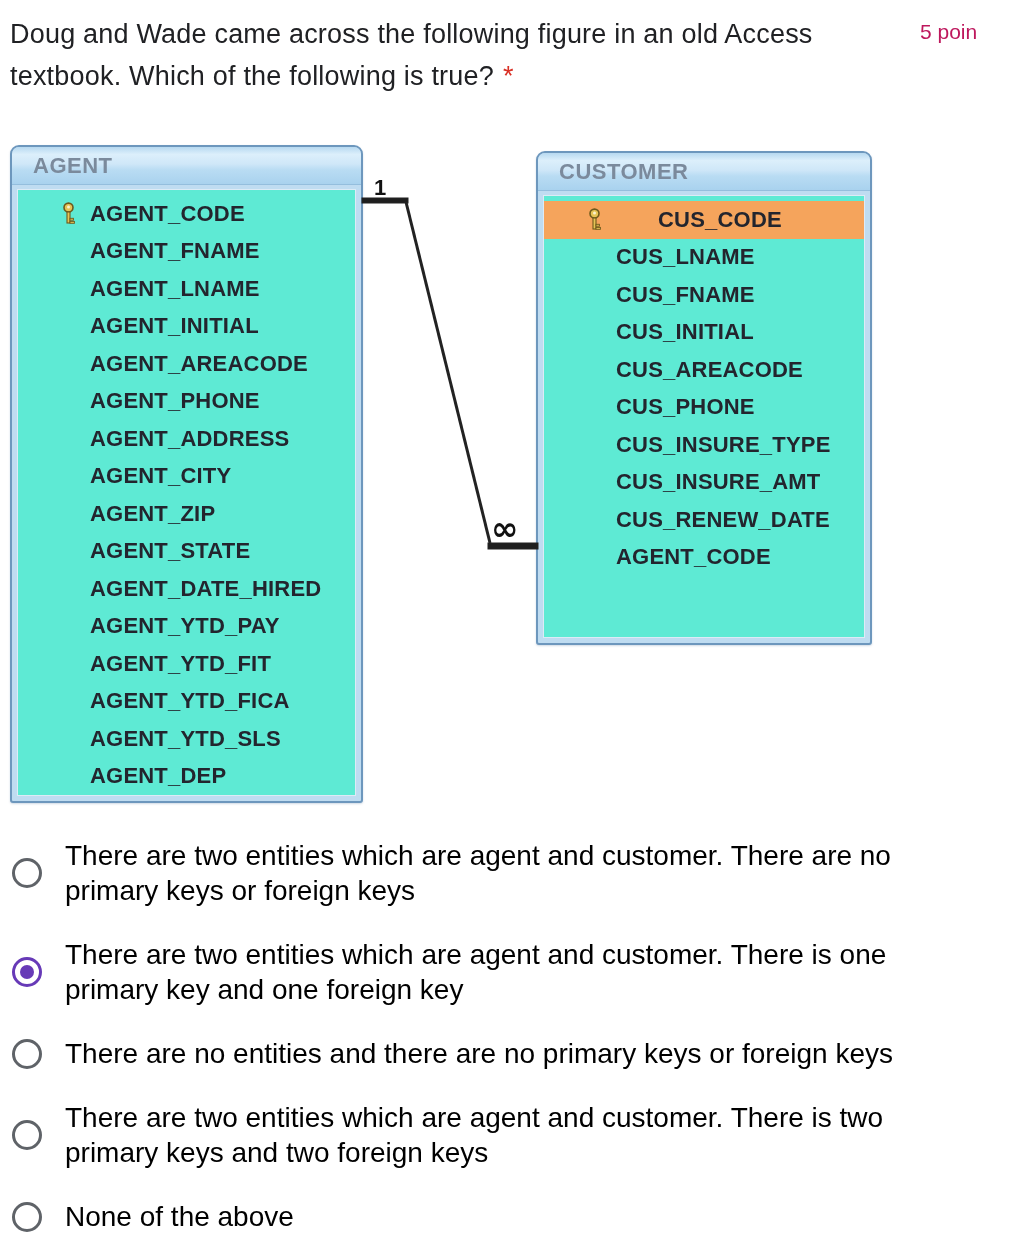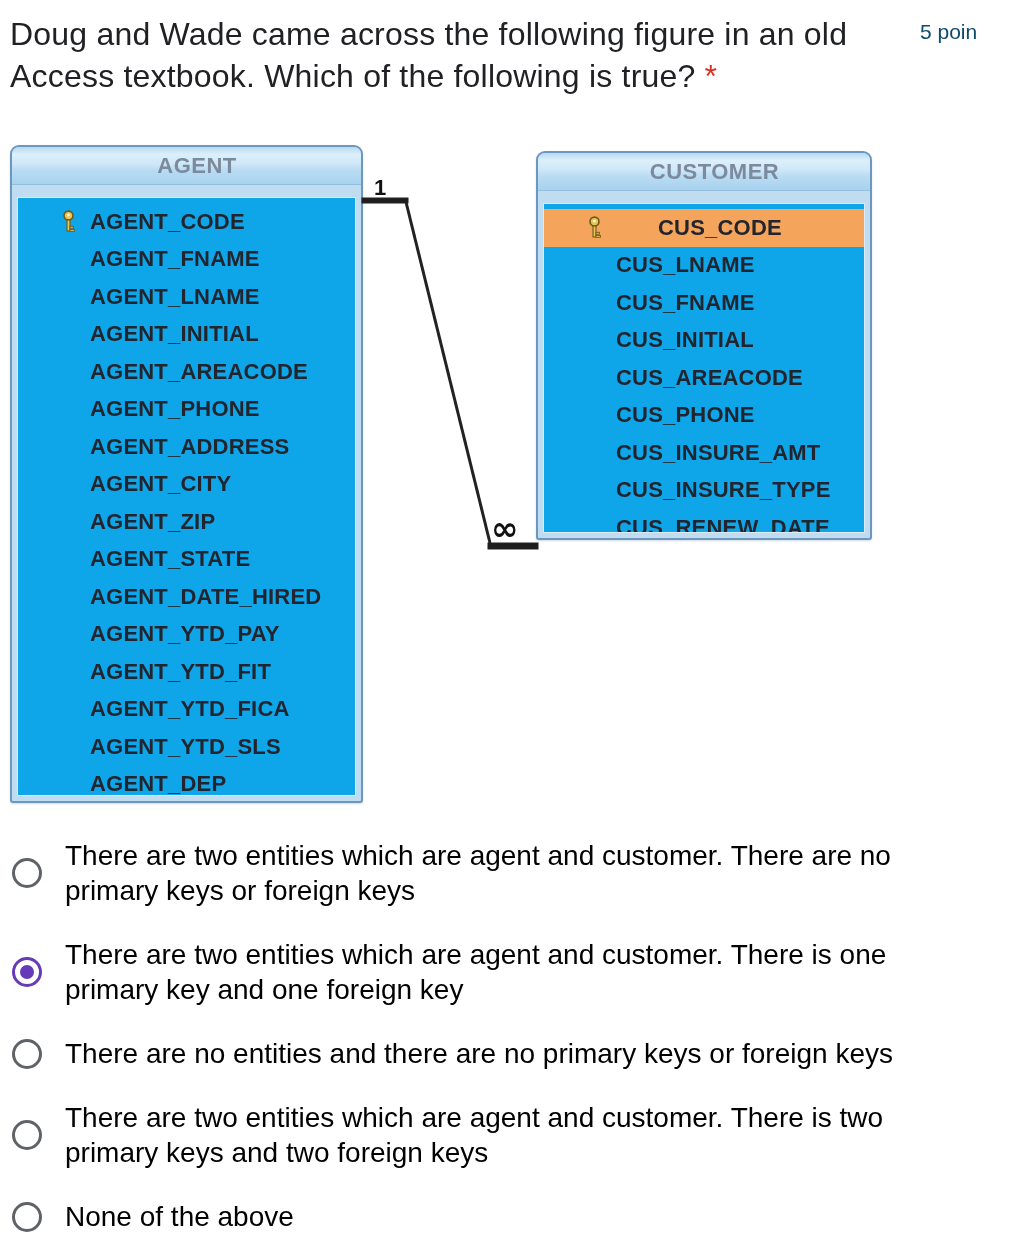--- a/index.html
+++ b/index.html
@@ -4,47 +4,46 @@
 <style>
   * { margin:0; padding:0; box-sizing:border-box; }
   html,body { background:#ffffff; }
   body {
     width:1023px; height:1240px; position:relative; overflow:hidden;
     font-family:"Liberation Sans", sans-serif; color:#202124;
   }
   
   .q-text {
     position:absolute; top:13px; left:10px; width:862px;
-    font-size:32px; line-height:42px; color:#202124; letter-spacing:.2px;
+    font-size:27px; line-height:42px; color:#202124; letter-spacing:.2px;
   }
   .req { color:var(--red,#d93025); margin-left:9px; }
   .points {
     position:absolute; top:20px; left:920px; white-space:nowrap;
-    font-size:21px; color:#0c4a6e;
+    font-size:21px; color:#be185d;
   }
   
   .diagram { position:absolute; top:145px; left:0; width:1023px; height:665px; }
   .tbl {
     position:absolute; display:flex; flex-direction:column;
     background:#bfdcf1; border:2px solid var(--tblborder,#6d97bd);
     border-radius:9px 9px 3px 3px;
     box-shadow:0 1px 2px rgba(70,110,150,.25);
-    text-align:center;
   }
   .tbl-agent    { left:10px;  top:0;   width:353px; height:658px; }
-  .tbl-customer { left:536px; top:6px; width:336px; height:389px; }
+  .tbl-customer { left:536px; top:6px; width:336px; height:494px; }
   .tbl-title {
     flex:0 0 38px; border-radius:7px 7px 0 0;
     background:linear-gradient(#b7d9f0 0%, #dceffb 20%, #cfe7f8 46%, #b9dcf3 62%, #a9d2ee 100%);
     border-bottom:1px solid #94bedd;
     color:#7b8a9c; font-size:22px; font-weight:bold; letter-spacing:.5px;
     padding:6px 0 0 21px;
   }
   .tbl-body {
-    flex:1 1 auto; margin:12px 5px 5px 5px; background:#0ea5e9;
+    flex:1 1 auto; margin:4px 5px 5px 5px; background:#5eead4;
     border:1px solid #ddebf6; padding-top:5px; overflow:hidden;
   }
   .row { height:37.5px; display:flex; align-items:center; }
   .row.hl { background:var(--orange,#f5a45c);gap:42px; }
   .kc { width:72px; flex:0 0 72px; display:flex; justify-content:flex-end; padding-right:13px; }
   .fld { font-size:22px; font-weight:bold; color:#23252e; letter-spacing:.2px; white-space:nowrap; }
   .connector { position:absolute; left:0; top:0; width:1023px; height:665px; pointer-events:none; }
   .connector rect, .connector line { stroke:#222; fill:#1e1e1e; }
   .connector line { stroke-width:3; fill:none; }
   .card-one  { font-family:"Liberation Sans",sans-serif; font-size:22px; font-weight:bold; fill:#111; }
@@ -183,25 +182,25 @@
         <div class="row">
           <span class="kc"></span>
           <span class="fld">CUS_AREACODE</span>
         </div>
         <div class="row">
           <span class="kc"></span>
           <span class="fld">CUS_PHONE</span>
         </div>
         <div class="row">
           <span class="kc"></span>
+          <span class="fld">CUS_INSURE_TYPE</span>
+        </div>
+        <div class="row">
+          <span class="kc"></span>
           <span class="fld">CUS_INSURE_AMT</span>
-        </div>
-        <div class="row">
-          <span class="kc"></span>
-          <span class="fld">CUS_INSURE_TYPE</span>
         </div>
         <div class="row">
           <span class="kc"></span>
           <span class="fld">CUS_RENEW_DATE</span>
         </div>
         <div class="row">
           <span class="kc"></span>
           <span class="fld">AGENT_CODE</span>
         </div>
       </div>

